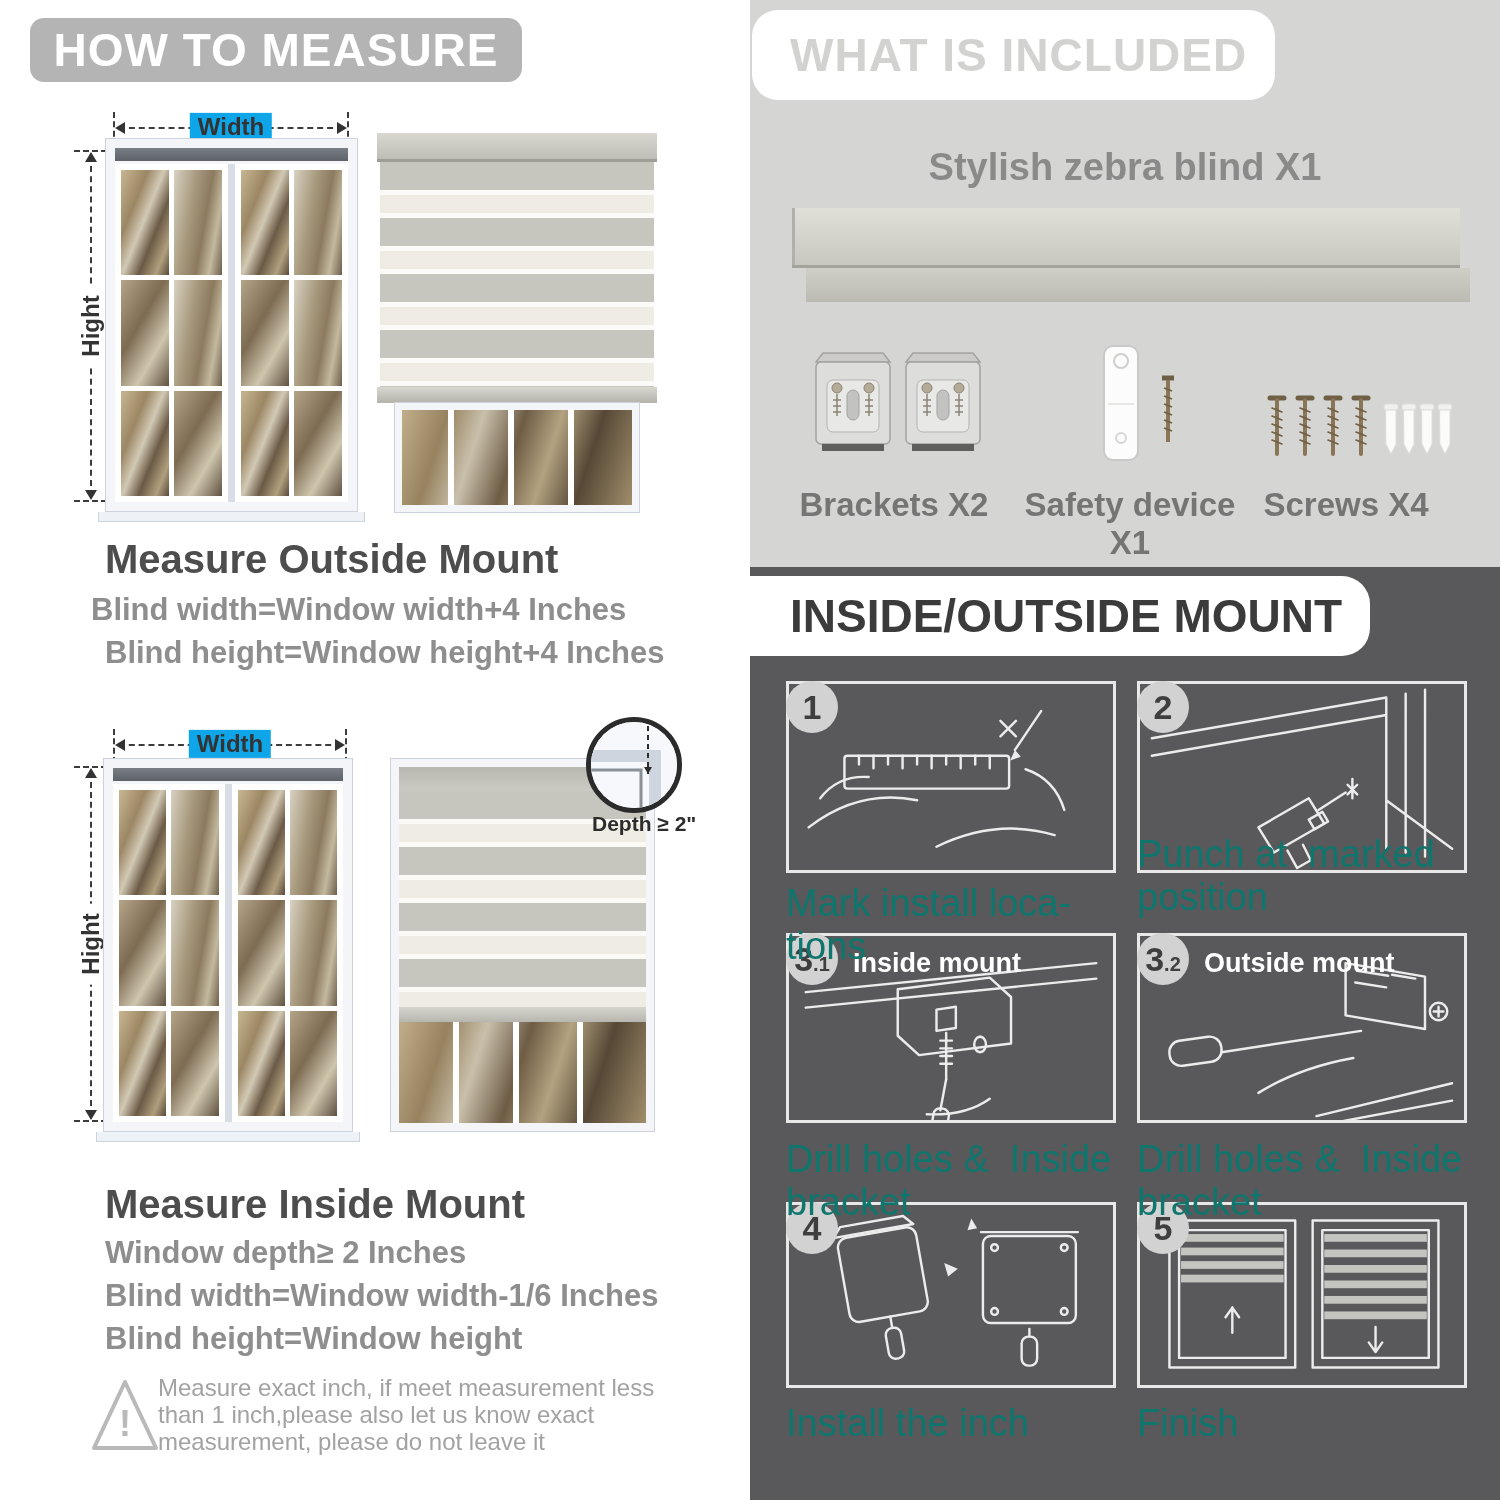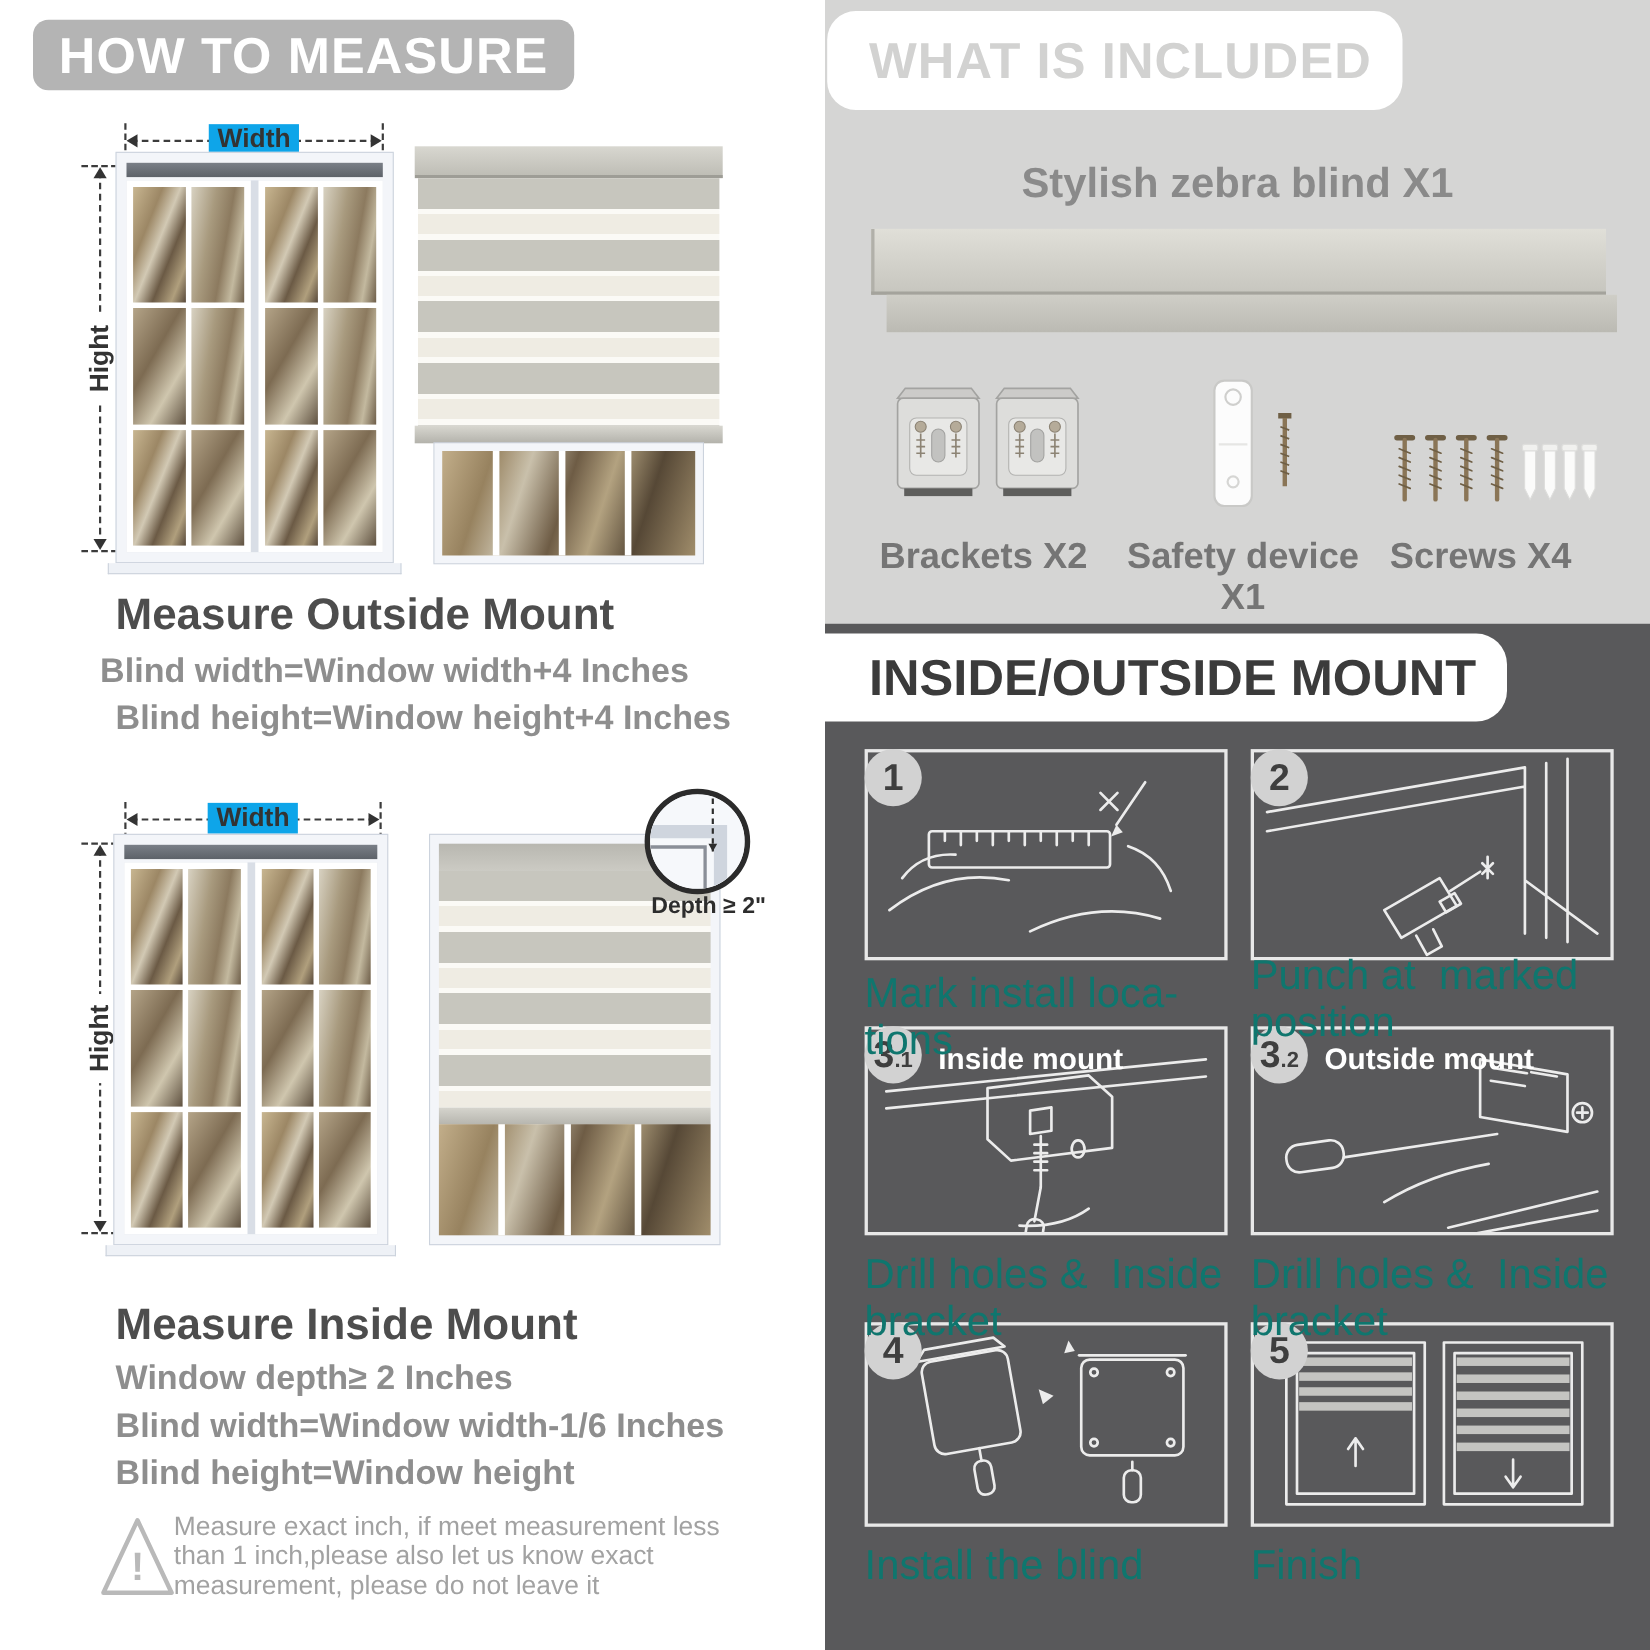--- a/index.html
+++ b/index.html
@@ -430,19 +430,19 @@
       <rect class="stripe" x="188" y="110" width="106" height="8"></rect>
       <path class="sk" d="M241 126 v26 M241 152 l-7 -10 M241 152 l7 -10" stroke-width="3"></path>
     </svg>
     <span class="badge">
       <span>5</span>
         <span class="sub"></span>
     </span>
   </div>
 
   <div class="abs caption" style="left:786px;top:882px;width:340px;">Mark install loca- tions</div>
-  <div class="abs caption" style="left:1137px;top:866px;width:345px;">Punch at  marked position</div>
+  <div class="abs caption" style="left:1137px;top:833px;width:345px;">Punch at  marked position</div>
   <div class="abs caption" style="left:786px;top:1138px;width:340px;">Drill holes &amp;  Inside bracket</div>
   <div class="abs caption" style="left:1137px;top:1138px;width:345px;">Drill holes &amp;  Inside bracket</div>
-  <div class="abs caption" style="left:786px;top:1402px;width:340px;">Install the blind</div>
+  <div class="abs caption" style="left:786px;top:1402px;width:340px;">Install the inch</div>
   <div class="abs caption" style="left:1137px;top:1402px;width:345px;">Finish</div>
 
 </div>
 
 </body></html>

